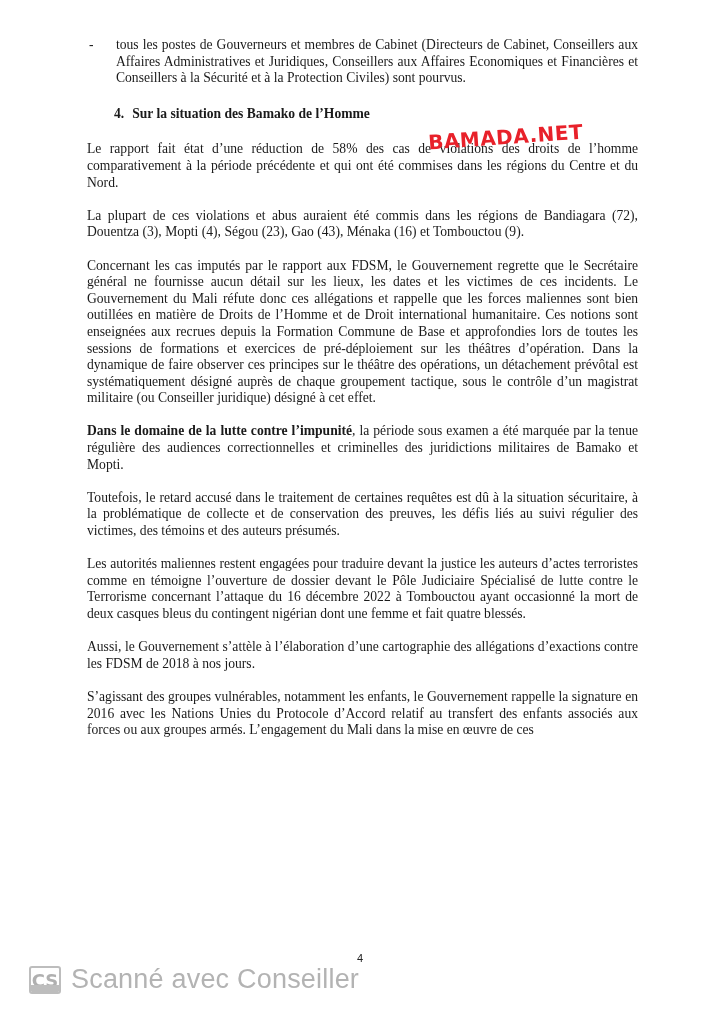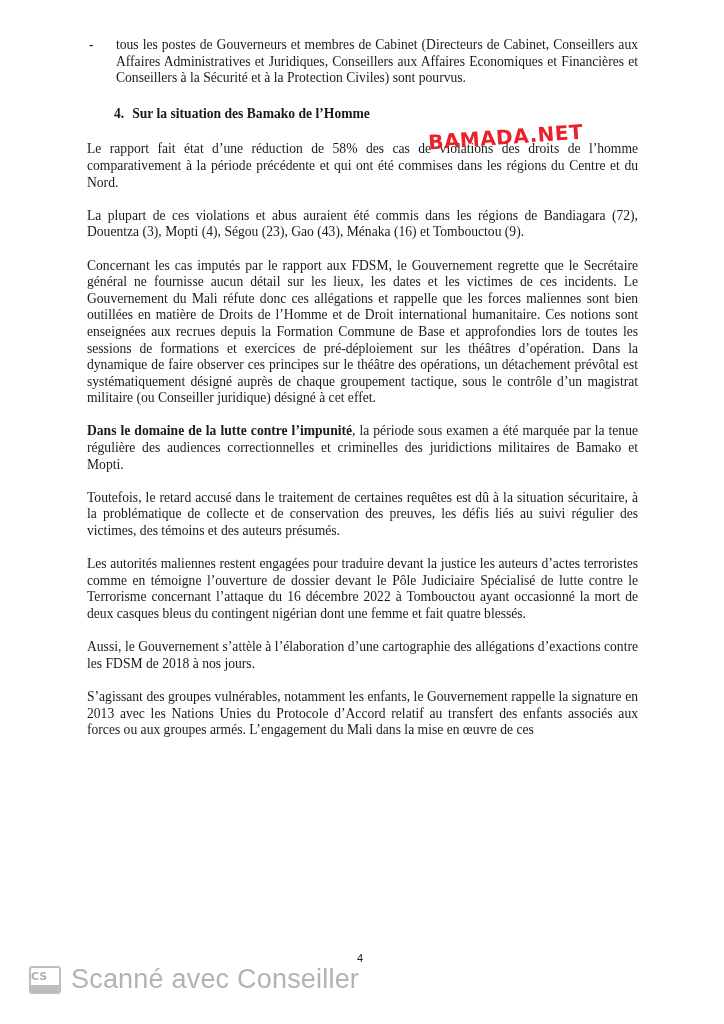--- a/index.html
+++ b/index.html
@@ -11,22 +11,22 @@
   .bullet .btext { flex:1; text-align:justify; }
   .heading { margin-top:18px; padding-left:27px; font-weight:bold; display:flex; align-items:center; height:20px; }
   .heading .num { margin-right:8px; }
   p { margin:0; text-align:justify; }
   .gap { margin-top:16.6px; }
   .watermark { position:absolute; left:428px; top:125px; color:#e8212a; font-family:"DejaVu Sans", sans-serif;
                font-weight:bold; font-size:20px; letter-spacing:0.5px; transform:rotate(-4deg); }
   .pagenum { position:absolute; left:357px; top:952px; font-family:"Liberation Sans", sans-serif; font-size:11px; color:#222; }
   .footer { position:absolute; left:29px; top:964px; display:flex; align-items:center; }
   .cs-logo { width:32px; height:28px; border:2.5px solid #bdbdbd; border-radius:3px; box-sizing:border-box;
-             display:flex; align-items:flex-start; justify-content:flex-start; position:relative; overflow:hidden;
-             font-family:"DejaVu Sans", sans-serif; font-size:11px; color:#b0b0b0; font-weight:bold; padding-top:2px; }
+             display:flex; align-items:flex-start; justify-content:center; position:relative; overflow:hidden;
+             font-family:"DejaVu Sans", sans-serif; font-size:18px; color:#b0b0b0; font-weight:bold; padding-top:2px; }
   .cs-logo::after { content:""; position:absolute; left:0; right:0; bottom:0; height:7px; background:#bdbdbd; }
   .footer-text { margin-left:10px; font-family:"Liberation Sans", sans-serif; font-size:27px; color:#b3b3b3; letter-spacing:0.2px; }
 </style>
 </head>
 <body>
 
 <div class="page">
   <div class="bullet">
     <span class="dash">-</span>
     <span class="btext">tous les postes de Gouverneurs et membres de Cabinet (Directeurs de Cabinet, Conseillers aux Affaires Administratives et Juridiques, Conseillers aux Affaires Economiques et Financières et Conseillers à la Sécurité et à la Protection Civiles) sont pourvus.</span>
@@ -39,21 +39,21 @@
 
   <p class="gap">Le rapport fait état d’une réduction de 58% des cas de violations des droits de l’homme comparativement à la période précédente et qui ont été commises dans les régions du Centre et du Nord.</p>
   <p class="gap">La plupart de ces violations et abus auraient été commis dans les régions de Bandiagara (72), Douentza (3), Mopti (4), Ségou (23), Gao (43), Ménaka (16) et Tombouctou (9).</p>
   <p class="gap">Concernant les cas imputés par le rapport aux FDSM, le Gouvernement regrette que le Secrétaire général ne fournisse aucun détail sur les lieux, les dates et les victimes de ces incidents. Le Gouvernement du Mali réfute donc ces allégations et rappelle que les forces maliennes sont bien outillées en matière de Droits de l’Homme et de Droit international humanitaire. Ces notions sont enseignées aux recrues depuis la Formation Commune de Base et approfondies lors de toutes les sessions de formations et exercices de pré-déploiement sur les théâtres d’opération. Dans la dynamique de faire observer ces principes sur le théâtre des opérations, un détachement prévôtal est systématiquement désigné auprès de chaque groupement tactique, sous le contrôle d’un magistrat militaire (ou Conseiller juridique) désigné à cet effet.</p>
 
   <p class="gap"><b>Dans le domaine de la lutte contre l’impunité</b><span>, la période sous examen a été marquée par la tenue régulière des audiences correctionnelles et criminelles des juridictions militaires de Bamako et Mopti.</span></p>
 
   <p class="gap">Toutefois, le retard accusé dans le traitement de certaines requêtes est dû à la situation sécuritaire, à la problématique de collecte et de conservation des preuves, les défis liés au suivi régulier des victimes, des témoins et des auteurs présumés.</p>
   <p class="gap">Les autorités maliennes restent engagées pour traduire devant la justice les auteurs d’actes terroristes comme en témoigne l’ouverture de dossier devant le Pôle Judiciaire Spécialisé de lutte contre le Terrorisme concernant l’attaque du 16 décembre 2022 à Tombouctou ayant occasionné la mort de deux casques bleus du contingent nigérian dont une femme et fait quatre blessés.</p>
   <p class="gap">Aussi, le Gouvernement s’attèle à l’élaboration d’une cartographie des allégations d’exactions contre les FDSM de 2018 à nos jours.</p>
-  <p class="gap">S’agissant des groupes vulnérables, notamment les enfants, le Gouvernement rappelle la signature en 2013 avec les Nations Unies du Protocole d’Accord relatif au transfert des enfants associés aux forces ou aux groupes armés. L’engagement du Mali dans la mise en œuvre de ces</p>
+  <p class="gap">S’agissant des groupes vulnérables, notamment les enfants, le Gouvernement rappelle la signature en 2016 avec les Nations Unies du Protocole d’Accord relatif au transfert des enfants associés aux forces ou aux groupes armés. L’engagement du Mali dans la mise en œuvre de ces</p>
 </div>
 
 <div class="watermark">BAMADA.NET</div>
 
 <div class="pagenum">4</div>
 
 <div class="footer">
   <div class="cs-logo">
       <span>CS</span>
     </div>

